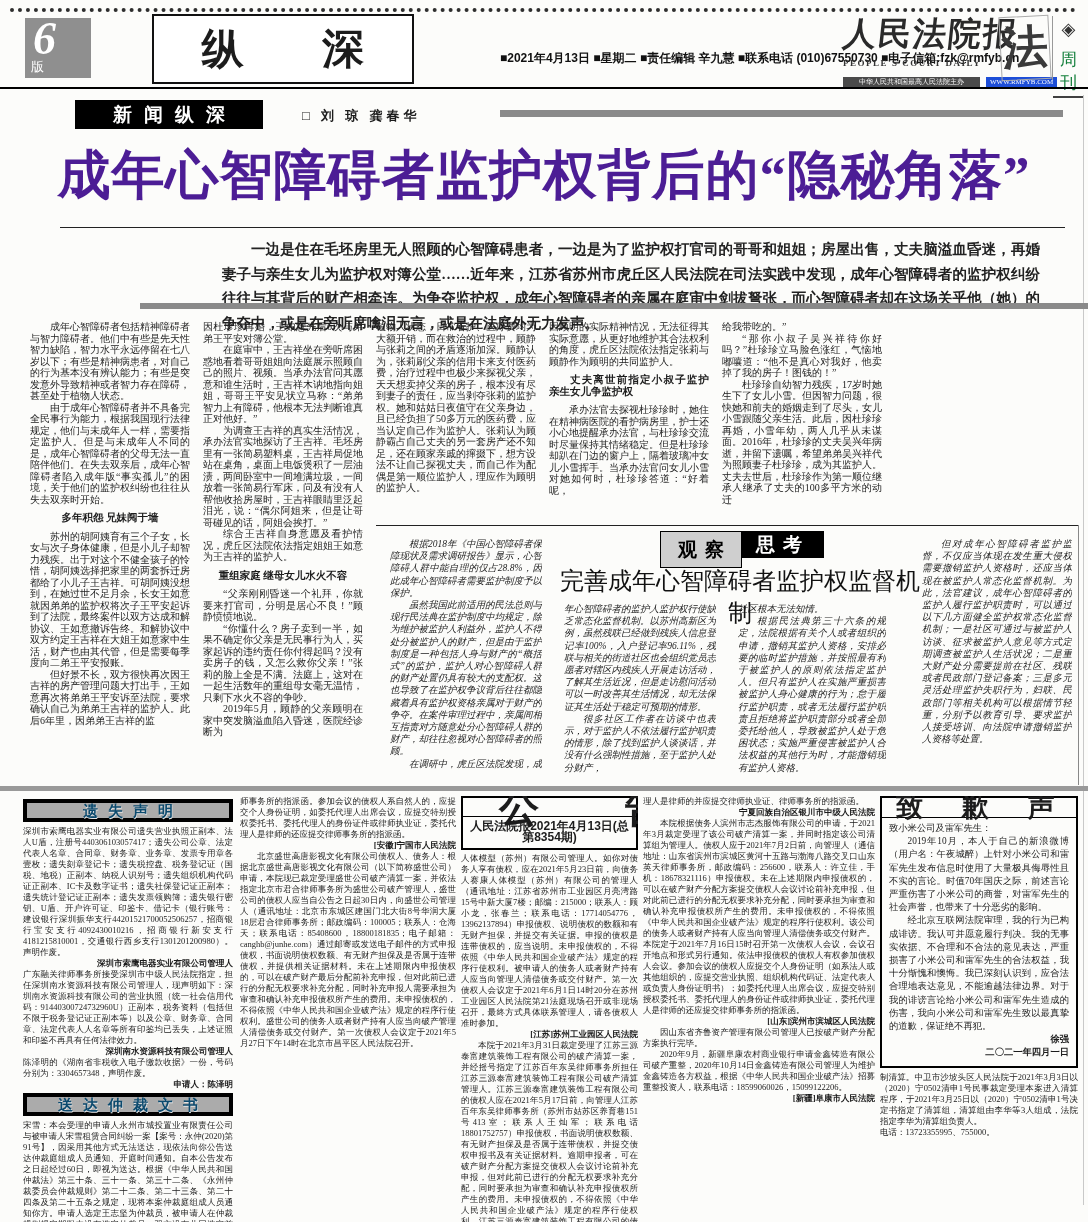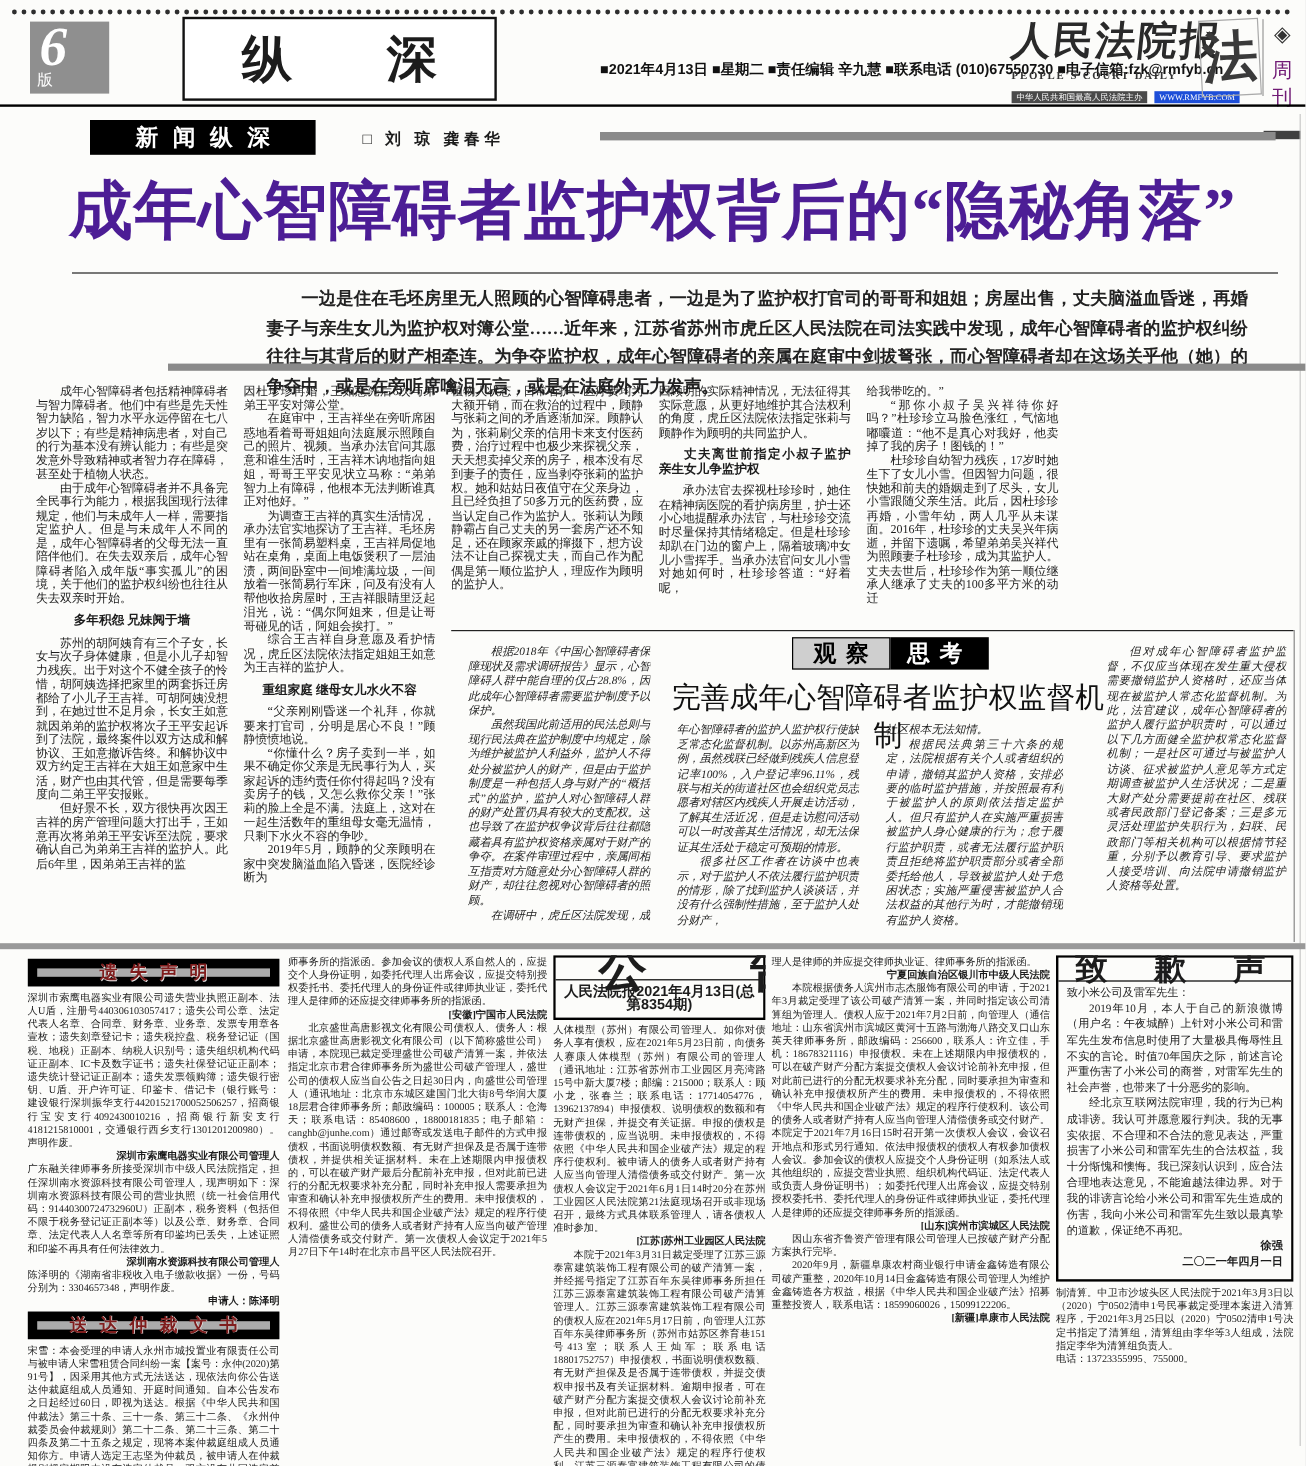--- a/index.html
+++ b/index.html
@@ -11,26 +11,26 @@
   .pagenum-box { position:absolute; left:25px; top:18px; width:66px; height:60px; background:#8f8f8f; }
   .pagenum-num { position:absolute; left:8px; top:-6px; font-size:46px; font-style:italic; font-weight:700; color:#fff; font-family:"Liberation Serif",serif; }
   .pagenum-ban { position:absolute; left:6px; bottom:2px; font-size:13px; color:#fff; }
   .section-box { position:absolute; left:152px; top:14px; width:262px; height:70px; background:#fff; border:2px solid #111; display:flex; align-items:center; justify-content:center; }
   .section-box span { font-size:42px; font-weight:700; letter-spacing:34px; padding-left:34px; }
   .dateline { position:absolute; left:500px; top:50px; font-family:"Liberation Sans","DejaVu Sans",sans-serif; font-size:12px; font-weight:700; color:#111; white-space:nowrap; }
   .paper-logo { position:absolute; left:843px; top:12px; width:168px; text-align:left; }
   .paper-name { font-size:33px; font-weight:700; color:#2a2a2a; transform:skewX(-6deg); letter-spacing:2px; white-space:nowrap; }
   .paper-en { font-size:9px; font-weight:700; letter-spacing:1.5px; color:#333; margin-top:1px; white-space:nowrap; }
   .paper-subbars { margin-top:2px; white-space:nowrap; }
-  .paper-subbars .bar1 { background:#4a4a4a; color:#fff; font-size:7px; padding:1px 4px; }
+  .paper-subbars .bar1 { background:#4a4a4a; color:#fff; font-size:7px; padding:1px 16px; }
   .paper-subbars .bar2 { background:#1d4ed8; color:#fff; font-size:7px; padding:1px 4px; margin-left:2px; }
   .fa-box { position:absolute; left:1000px; top:16px; width:50px; height:64px; border:1px solid #aaa; display:flex; align-items:center; justify-content:center; font-size:46px; font-weight:700; color:#3a3a3a; transform:rotate(-3deg); }
   .weekly { position:absolute; left:1052px; top:16px; width:32px; height:64px; border-left:1px solid #999; text-align:center; }
   .weekly .diamond { display:block; font-size:18px; color:#333; margin-top:2px; }
-  .weekly .wk-label { display:block; font-size:17px; color:#701a75; margin-top:8px; border-bottom:7px solid #404040; padding-bottom:16px; }
+  .weekly .wk-label { display:block; font-size:17px; color:#15803d; margin-top:8px; border-bottom:2px solid #404040; padding-bottom:2px; }
   .header-rule { position:absolute; left:0; top:87px; width:1088px; border-top:2px solid #000; }
   .right-edge-rule { position:absolute; left:1083px; top:95px; height:1110px; border-left:1px solid #c9c9c9; }
 
   
   .kicker { position:absolute; left:75px; top:100px; width:188px; height:29px; background:#000; color:#fff; font-family:"Liberation Sans",sans-serif; font-size:19px; font-weight:700; letter-spacing:12px; display:flex; align-items:center; justify-content:center; padding-left:12px; }
   .byline { position:absolute; left:302px; top:107px; font-size:13px; font-weight:700; letter-spacing:4px; }
   .byline-rule { position:absolute; left:500px; top:110px; width:563px; height:7px; background:#8a8a8a; }
   .headline { position:absolute; left:30px; top:140px; width:1028px; text-align:center; font-family:Liberation Serif, serif; font-size:53px; font-weight:900; color:#4c1d95; letter-spacing:1px; white-space:nowrap; }
   .headline-rule { position:absolute; left:60px; top:227px; width:1005px; border-top:1.5px solid #222; }
   .lede { position:absolute; left:222px; top:237px; width:818px; font-size:14.5px; line-height:1.7; font-weight:600; text-align:justify; text-indent:2em; color:#222; }
@@ -48,42 +48,42 @@
   .blk.p  { text-indent:2em; }
   .blk.pc { text-indent:0; }
   .blk.h  { text-align:center; font-weight:700; font-size:10.5px; margin:7px 0; text-indent:0; }
   .blk.h2 { font-weight:700; font-size:10.5px; margin:7px 0; text-indent:2em; }
   .blk.sig { text-align:right; font-weight:700; text-indent:0; }
 
   
   .sb-toprule { position:absolute; left:376px; top:525px; width:702px; border-top:1.5px solid #222; }
   .sb-rightrule { position:absolute; left:1078px; top:525px; height:260px; border-left:1.5px solid #888; }
   .sb-badge { position:absolute; left:660px; top:531px; display:flex; font-family:"Liberation Sans",sans-serif; font-weight:700; font-size:19px; }
-  .sb-badge .b-left  { width:82px; height:27px; background:#cfcfcf; color:#000; border:1.5px solid #000; display:flex; align-items:center; justify-content:center; letter-spacing:8px; padding-left:8px; }
+  .sb-badge .b-left  { width:82px; height:37px; background:#cfcfcf; color:#000; border:1.5px solid #000; display:flex; align-items:center; justify-content:center; letter-spacing:8px; padding-left:8px; }
   .sb-badge .b-right { width:82px; height:27px; background:#000; color:#fff; display:flex; align-items:center; justify-content:center; letter-spacing:8px; padding-left:0; }
   .sb-title { position:absolute; left:555px; top:565px; width:370px; text-align:center; font-size:24px; font-weight:400; color:#111; }
   .scol { position:absolute; width:152px; font-size:9.5px; line-height:12.2px; font-style:italic; text-align:justify; overflow:hidden; }
   .scol1 { left:390px; top:538px; height:246px; }
   .scol2 { left:564px; top:603px; height:181px; }
   .scol3 { left:738px; top:603px; height:181px; width:148px; }
   .scol4 { left:922px; top:538px; height:246px; width:150px; }
 
   
   .bottom-bar { position:absolute; left:0; top:786px; width:1088px; height:5px; background:#999; }
 
   
   .cf { position:absolute; top:796px; height:426px; overflow:hidden; font-size:8.5px; line-height:11px; text-align:justify; }
   .cf .blk.p { text-indent:2em; }
   .cf .blk.sig { font-weight:700; }
   .cf-col1 { left:23px;  width:210px; }
   .cf-col2 { left:240px; width:216px; }
   .cf-col3 { left:461px; width:177px; }
   .cf-col4 { left:643px; width:232px; }
   .cf-col5 { left:880px; width:198px; }
-  .ad-header { height:23px; margin:3px 0 4px 0; background:#ababab; border:8px solid #000000; color:#7f1d1d; font-weight:800; font-size:15px; letter-spacing:10px; display:flex; align-items:center; justify-content:center; padding-left:10px; text-shadow:0.5px 0.5px 0 #e6e6e6; font-family:"Liberation Sans",sans-serif; }
+  .ad-header { height:23px; margin:3px 0 4px 0; background:#ababab; border:4px solid #000000; color:#0c4a6e; font-weight:800; font-size:15px; letter-spacing:10px; display:flex; align-items:center; justify-content:center; padding-left:10px; text-shadow:0.5px 0.5px 0 #e6e6e6; font-family:"Liberation Sans",sans-serif; }
   .cap148 { max-height:146px; overflow:hidden; }
   .notice-box { border:2.5px solid #000; padding:4px 6px 0 6px; margin-bottom:3px; }
   .notice-title { text-align:center; font-size:40px; font-weight:700; letter-spacing:38px; padding-left:30px; white-space:nowrap; }
   .notice-sep { border-top:1.5px solid #000; margin:3px -6px 0 -6px; }
   .notice-issue { text-align:center; font-size:12px; font-weight:700; padding:4px 0 5px 0; font-family:Liberation Sans, sans-serif; }
   .apology-box { border:2.5px solid #000; padding:4px 7px 6px 7px; margin-bottom:4px; }
   .apology-title { text-align:center; font-size:27px; font-weight:700; letter-spacing:16px; padding-left:14px; white-space:nowrap; border-bottom:1.5px solid #000; padding-bottom:4px; margin:0 -7px 4px -7px; }
   .apology-box .body { font-size:9.3px; line-height:13.2px; }
   .apology-box .blk.sig { font-weight:700; text-align:right; }
 </style>

